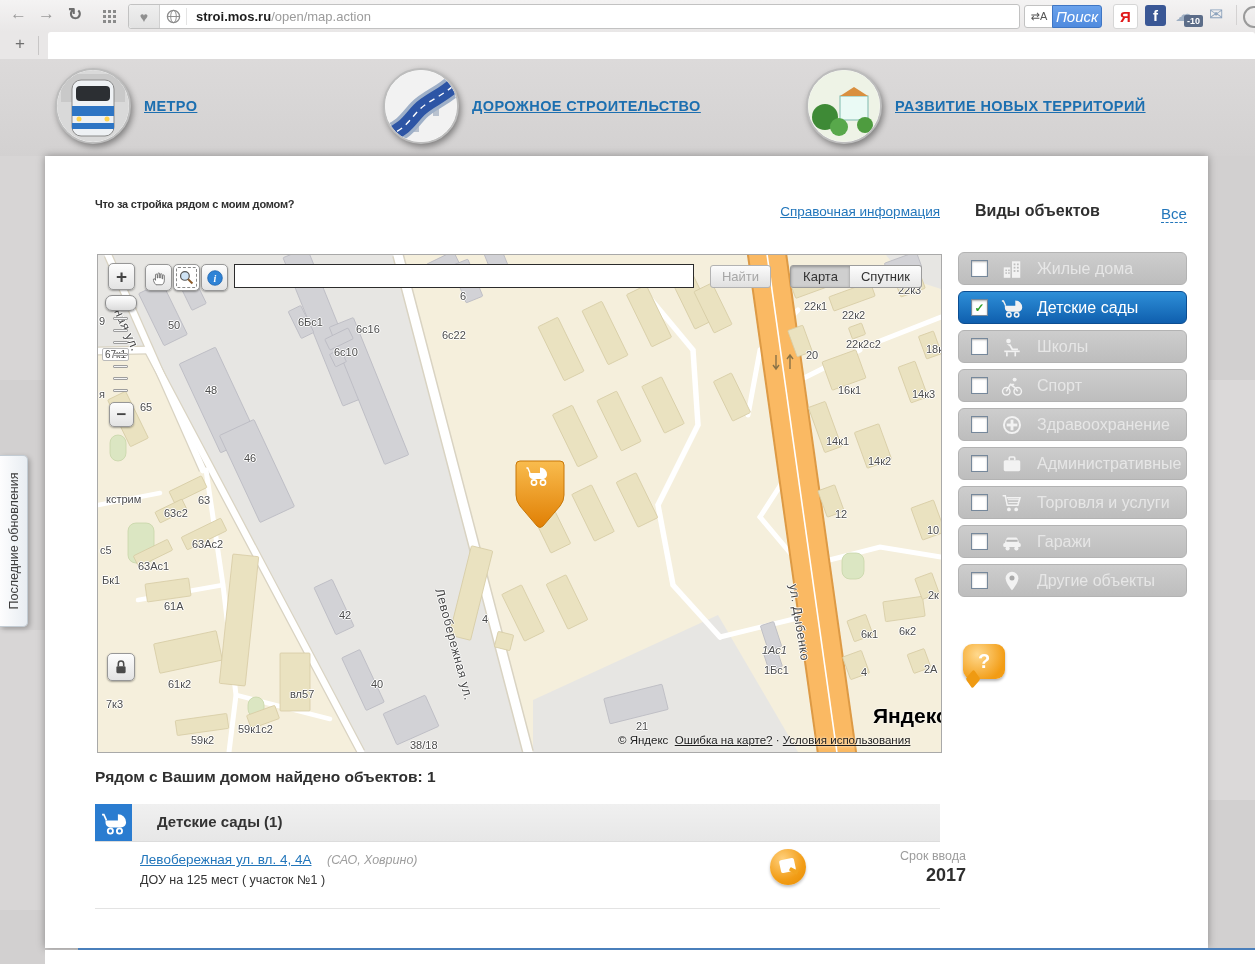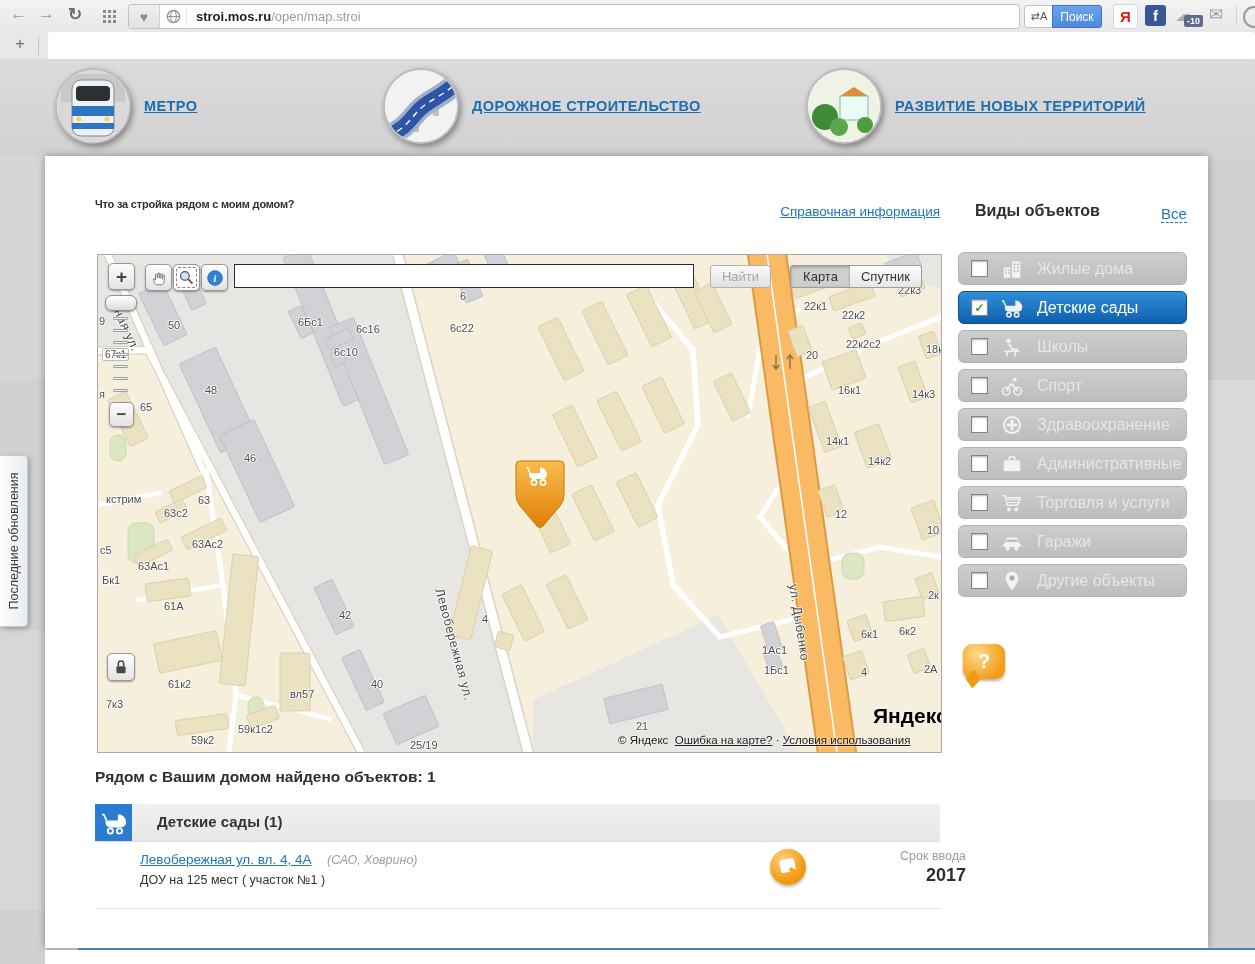--- a/index.html
+++ b/index.html
@@ -9,21 +9,21 @@
   #chrome{position:absolute;left:0;top:0;width:1255px;height:32px;background:linear-gradient(#f4f3f3,#e9e7e7);border-bottom:1px solid #cfcdcd;}
   .nav-glyph{position:absolute;top:4px;font-size:17px;font-weight:bold;color:#9a9a9a;cursor:default;}
   #tiles-icon{position:absolute;left:103px;top:10px;width:3px;height:3px;background:#8b8b8b;
     box-shadow:5px 0 #8b8b8b,10px 0 #8b8b8b,0 5px #8b8b8b,5px 5px #8b8b8b,10px 5px #8b8b8b,0 10px #8b8b8b,5px 10px #8b8b8b,10px 10px #8b8b8b;}
   #urlbox{position:absolute;left:128px;top:4px;width:890px;height:23px;background:#fff;border:1px solid #c2c2c2;border-radius:3px;display:flex;align-items:center;}
   #heart-cell{width:30px;height:100%;background:linear-gradient(#efefef,#e2e2e2);border-right:1px solid #d0d0d0;border-radius:3px 0 0 3px;display:flex;align-items:center;justify-content:center;color:#8f8f8f;font-size:14px;}
   #globe-cell{width:26px;display:flex;align-items:center;justify-content:center;border-right:1px solid #e4e4e4;height:70%;}
   #url-text{padding-left:9px;font-size:13px;color:#9b9b9b;white-space:nowrap;}
   #url-text b{color:#1d1d1d;font-weight:bold;}
   #translate-box{position:absolute;left:1024px;top:5px;width:28px;height:21px;background:#fff;border:1px solid #c2c2c2;border-radius:3px 0 0 3px;color:#555;font-size:11px;display:flex;align-items:center;justify-content:center;}
-  #search-btn{position:absolute;left:1052px;top:5px;width:48px;height:21px;background:linear-gradient(#6aa2ec,#4f8ade);border:1px solid #3f76c4;border-radius:0 3px 3px 0;color:#fff;font-size:12px;display:flex;align-items:center;justify-content:center;cursor:pointer;}
+  #search-btn{position:absolute;left:1052px;top:5px;width:48px;height:21px;background:linear-gradient(#6aa2ec,#4f8ade);border:1px solid #3f76c4;border-radius:0 3px 3px 0;color:#fff;font-size:15px;display:flex;align-items:center;justify-content:center;cursor:pointer;font-style:italic;}
   #ya-badge{position:absolute;left:1113px;top:4px;width:23px;height:23px;background:#fff;border:1px solid #d6d6d6;border-radius:3px;color:#e01818;font-weight:bold;font-size:15px;display:flex;align-items:center;justify-content:center;}
   #fb-badge{position:absolute;left:1145px;top:5px;width:21px;height:21px;background:#3a5795;border-radius:3px;color:#fff;font-weight:bold;font-size:15px;display:flex;align-items:center;justify-content:center;}
   #weather-ico{position:absolute;left:1175px;top:2px;width:30px;height:26px;color:#9fb0c4;font-size:20px;}
   #weather-badge{position:absolute;left:1184px;top:15px;background:#5c6d89;color:#fff;font-size:9px;padding:1px 3px;border-radius:2px;font-weight:bold;}
   #mail-ico{position:absolute;left:1209px;top:4px;color:#8da3bd;font-size:17px;}
   #clock-ico{position:absolute;left:1243px;top:6px;width:18px;height:18px;border:2px solid #9a9a9a;border-radius:50%;}
   .vsep{position:absolute;top:5px;width:1px;height:20px;background:#d4d2d2;}
 
   
   #tabrow{position:absolute;left:0;top:32px;width:1255px;height:27px;background:#e9e7e7;}
@@ -115,21 +115,21 @@
     <span id="tiles-icon"></span>
     <div id="urlbox">
       <div id="heart-cell">♥</div>
       <div id="globe-cell">
         <svg width="15" height="15" viewBox="0 0 16 16">
             <circle cx="8" cy="8" r="6.5" fill="none" stroke="#8b8b8b" stroke-width="1.4"></circle>
             <ellipse cx="8" cy="8" rx="3" ry="6.5" fill="none" stroke="#8b8b8b" stroke-width="1"></ellipse>
             <line x1="1.5" y1="8" x2="14.5" y2="8" stroke="#8b8b8b" stroke-width="1"></line>
           </svg>
       </div>
-      <div id="url-text"><b>stroi.mos.ru</b><span>/open/map.stroi</span></div>
+      <div id="url-text"><b>stroi.mos.ru</b><span>/open/map.action</span></div>
     </div>
     <div id="translate-box">⇄A</div>
     <div id="search-btn">Поиск</div>
     <div id="ya-badge">Я</div>
     <div id="fb-badge">f</div>
     <div id="weather-ico">☁</div>
     <div id="weather-badge">-10</div>
     <div id="mail-ico">✉</div>
     <div class="vsep" style="left:1236px;"></div>
     <div id="clock-ico"></div>
@@ -323,61 +323,61 @@
         </g>
       </svg>
 
       <div id="map-labels">
           <span class="mlabel" style="left: 70px; top: 64px;">50</span>
           <span class="mlabel" style="left: 107px; top: 129px;">48</span>
           <span class="mlabel" style="left: 146px; top: 197px;">46</span>
           <span class="mlabel" style="left: 200px; top: 61px;">6Бс1</span>
           <span class="mlabel" style="left: 258px; top: 68px;">6с16</span>
           <span class="mlabel" style="left: 236px; top: 91px;">6с10</span>
-          <span class="mlabel" style="left: 344px; top: 67px; margin-left: 8px;">6с22</span>
+          <span class="mlabel" style="left: 344px; top: 74px;">6с22</span>
           <span class="mlabel" style="left: 362px; top: 35px;">6</span>
           <span class="mlabel" style="left: 1px; top: 60px;">9</span>
           <span class="mlabel" style="left: 1px; top: 133px;">я</span>
           <span class="mlabel" style="left: 42px; top: 146px;">65</span>
           <span class="mlabel" style="left: 8px; top: 238px;">кстрим</span>
           <span class="mlabel" style="left: 100px; top: 239px;">63</span>
           <span class="mlabel" style="left: 66px; top: 252px;">63с2</span>
           <span class="mlabel" style="left: 94px; top: 283px;">63Ас2</span>
           <span class="mlabel" style="left: 40px; top: 305px;">63Ас1</span>
           <span class="mlabel" style="left: 2px; top: 289px;">с5</span>
           <span class="mlabel" style="left: 4px; top: 319px;">Бк1</span>
           <span class="mlabel" style="left: 66px; top: 345px;">61А</span>
           <span class="mlabel" style="left: 70px; top: 423px;">61к2</span>
           <span class="mlabel" style="left: 8px; top: 443px;">7к3</span>
           <span class="mlabel" style="left: 192px; top: 433px;">вл57</span>
           <span class="mlabel" style="left: 140px; top: 468px;">59к1с2</span>
           <span class="mlabel" style="left: 93px; top: 479px;">59к2</span>
           <span class="mlabel" style="left: 241px; top: 354px;">42</span>
           <span class="mlabel" style="left: 273px; top: 423px;">40</span>
           <span class="mlabel" style="left: 384px; top: 358px;">4</span>
-          <span class="mlabel" style="left: 312px; top: 484px;">25/19</span>
+          <span class="mlabel" style="left: 312px; top: 484px;">38/18</span>
           <span class="mlabel" style="left: 538px; top: 465px;">21</span>
           <span class="mlabel" style="left: 800px; top: 29px;">22к3</span>
           <span class="mlabel" style="left: 706px; top: 45px;">22к1</span>
           <span class="mlabel" style="left: 744px; top: 54px;">22к2</span>
           <span class="mlabel" style="left: 748px; top: 83px;">22к2с2</span>
           <span class="mlabel" style="left: 708px; top: 94px;">20</span>
           <span class="mlabel" style="left: 740px; top: 129px;">16к1</span>
           <span class="mlabel" style="left: 814px; top: 133px;">14к3</span>
           <span class="mlabel" style="left: 828px; top: 88px;">18к</span>
           <span class="mlabel" style="left: 728px; top: 180px;">14к1</span>
           <span class="mlabel" style="left: 770px; top: 200px;">14к2</span>
           <span class="mlabel" style="left: 737px; top: 253px;">12</span>
           <span class="mlabel" style="left: 829px; top: 269px;">10</span>
           <span class="mlabel" style="left: 830px; top: 334px;">2к</span>
           <span class="mlabel" style="left: 763px; top: 373px;">6к1</span>
           <span class="mlabel" style="left: 801px; top: 370px;">6к2</span>
           <span class="mlabel" style="left: 763px; top: 411px;">4</span>
           <span class="mlabel" style="left: 826px; top: 408px;">2А</span>
-          <span class="mlabel" style="left: 664px; top: 389px;">1Ас1</span>
+          <span class="mlabel" style="left: 664px; top: 389px; font-style: italic;">1Ас1</span>
           <span class="mlabel" style="left: 666px; top: 409px;">1Бс1</span>
           <span class="mlabel boxed" style="left: 4px; top: 93px;">67к1</span>
           <span class="street" style="left: 20px; top: 38px; transform: rotate(66deg);">льная ул.</span>
           <span class="street" style="left: 348px; top: 332px; transform: rotate(75deg);">Левобережная ул.</span>
           <span class="street" style="left: 702px; top: 328px; transform: rotate(81deg);">ул. Дыбенко</span>
         </div>
 
       <div class="mbtn" style="left:10px;top:8px;font-size:19px;">+</div>
       <div id="zoom-handle"></div>
       <div class="tick" style="top:62px;"></div>

